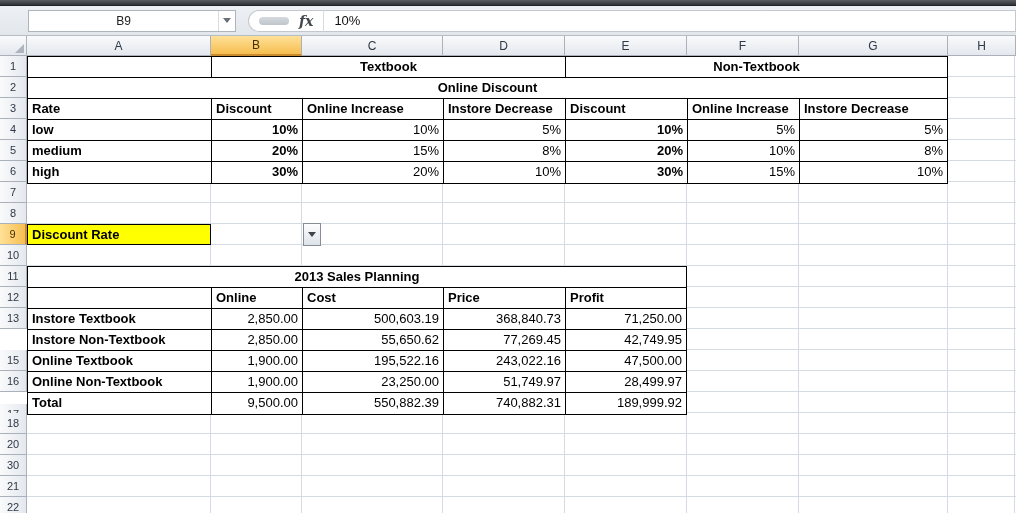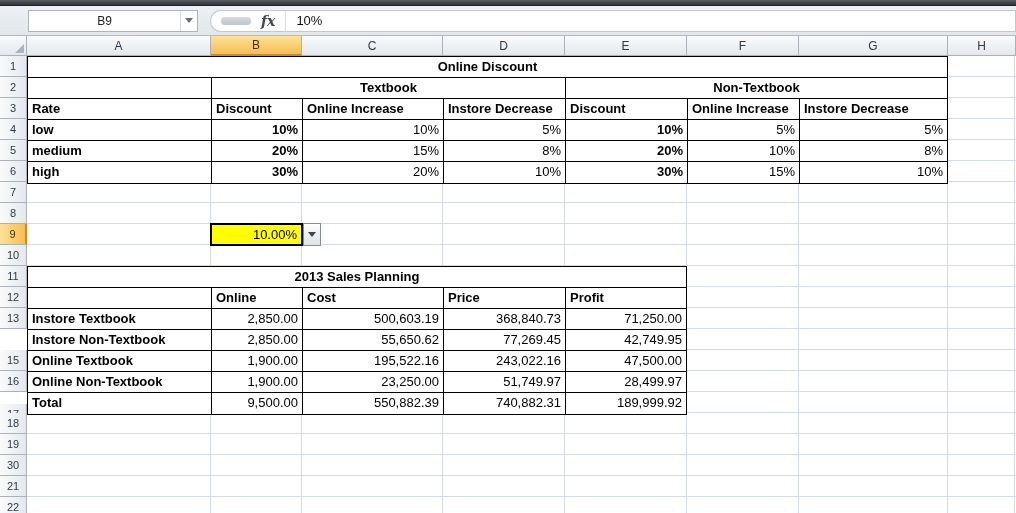--- a/index.html
+++ b/index.html
@@ -11,21 +11,21 @@
   .app{position:relative;width:1016px;height:513px;overflow:hidden;}
 
   
   .ribbon-edge{position:absolute;left:0;top:0;width:100%;height:6px;
     background:linear-gradient(#5a5e63,#2f3236);border-bottom:1px solid #222;box-sizing:border-box;}
 
   
   .formula-bar{position:absolute;left:0;top:6px;width:100%;height:30px;box-sizing:border-box;
     background:linear-gradient(#EDF0F4,#E2E7EC);border-bottom:1px solid #B6BCC4;
     display:flex;align-items:center;padding-left:28px;}
-  .name-box{width:170px;height:22px;background:#fff;border:1px solid #AEB4BB;box-sizing:border-box;
+  .name-box{width:208px;height:22px;background:#fff;border:1px solid #AEB4BB;box-sizing:border-box;
     display:flex;align-items:stretch;}
   .nb-text{flex:1;text-align:center;font-size:12px;color:#222;line-height:20px;}
   .nb-arrow{width:16px;border-left:1px solid #D8DCE0;display:flex;align-items:center;justify-content:center;cursor:pointer;}
   .nb-arrow i{width:0;height:0;border-left:4px solid transparent;border-right:4px solid transparent;border-top:5px solid #6b7077;}
   .fx-capsule{margin-left:12px;height:22px;box-sizing:border-box;background:#fff;
     border:1px solid #C3C8CE;border-right:none;border-radius:11px 0 0 11px;
     display:flex;align-items:center;padding:0 10px 0 10px;}
   .drag-pill{width:30px;height:8px;border-radius:4px;background:linear-gradient(#D4D9DE,#BFC5CB);margin-right:10px;cursor:pointer;}
   .fx{font-family:"DejaVu Serif", serif;font-style:italic;font-weight:bold;font-size:14px;color:#44484d;cursor:pointer;}
   .formula-field{flex:1;height:22px;box-sizing:border-box;background:#fff;border:1px solid #C3C8CE;
@@ -131,21 +131,21 @@
         <div class="row-header selected" style="top: 168px;">9</div>
         <div class="row-header" style="top: 189px;">10</div>
         <div class="row-header" style="top: 210px;">11</div>
         <div class="row-header" style="top: 231px;">12</div>
         <div class="row-header" style="top: 252px;">13</div>
         <div class="row-header" style="top: 273px; margin-left: 44px;">14</div>
         <div class="row-header" style="top: 294px;">15</div>
         <div class="row-header" style="top: 315px;">16</div>
         <div class="row-header" style="top: 348px;">17</div>
         <div class="row-header" style="top: 357px;">18</div>
-        <div class="row-header" style="top: 378px;">19</div>
+        <div class="row-header" style="top: 378px;">20</div>
         <div class="row-header" style="top: 399px;">30</div>
         <div class="row-header" style="top: 420px;">21</div>
         <div class="row-header" style="top: 441px;">22</div>
       </div>
 
     <div class="cells">
       <div id="gridlines">
           <div class="v" style="left: 183px;"></div>
           <div class="v" style="left: 274px;"></div>
           <div class="v" style="left: 415px;"></div>
@@ -172,26 +172,26 @@
           <div class="h" style="top: 335px;"></div>
           <div class="h" style="top: 356px;"></div>
           <div class="h" style="top: 377px;"></div>
           <div class="h" style="top: 398px;"></div>
           <div class="h" style="top: 419px;"></div>
           <div class="h" style="top: 440px;"></div>
         </div>
 
       <div class="xtable t1">
         <div class="trow">
-          <div class="tcell grow center bold">Online Discount</div>
-        </div>
-        <div class="trow">
           <div class="tcell w184"></div>
           <div class="tcell w354 center bold">Textbook</div>
           <div class="tcell grow center bold">Non-Textbook</div>
+        </div>
+        <div class="trow">
+          <div class="tcell grow center bold">Online Discount</div>
         </div>
         <div class="trow">
           <div class="tcell w184 bold">Rate</div>
           <div class="tcell w91 bold">Discount</div>
           <div class="tcell w141 bold">Online Increase</div>
           <div class="tcell w122 bold">Instore Decrease</div>
           <div class="tcell w122 bold">Discount</div>
           <div class="tcell w112 bold">Online Increase</div>
           <div class="tcell grow bold">Instore Decrease</div>
         </div>
@@ -217,21 +217,21 @@
           <div class="tcell w184 bold">high</div>
           <div class="tcell w91 num bold">30%</div>
           <div class="tcell w141 num">20%</div>
           <div class="tcell w122 num">10%</div>
           <div class="tcell w122 num bold">30%</div>
           <div class="tcell w112 num">15%</div>
           <div class="tcell grow num">10%</div>
         </div>
       </div>
 
-      <div class="cell-b9">10.00%</div>
+      <div class="cell-a9">Discount Rate</div>
       <div class="dv-btn">
         <i></i>
       </div>
 
       <div class="xtable t2">
         <div class="trow">
           <div class="tcell grow center bold">2013 Sales Planning</div>
         </div>
         <div class="trow">
           <div class="tcell w184"></div>

